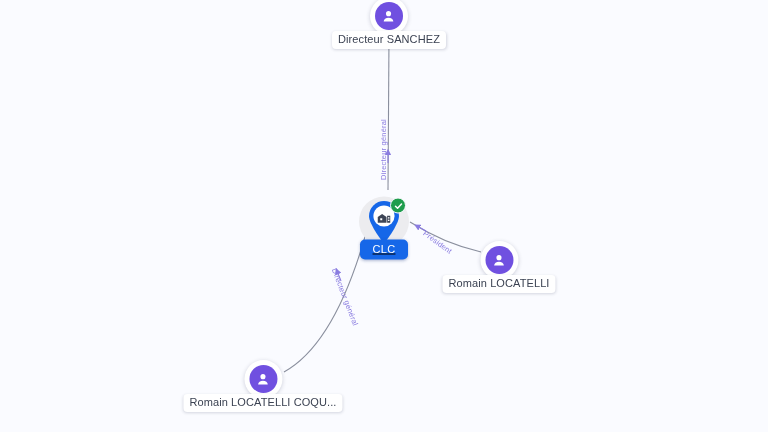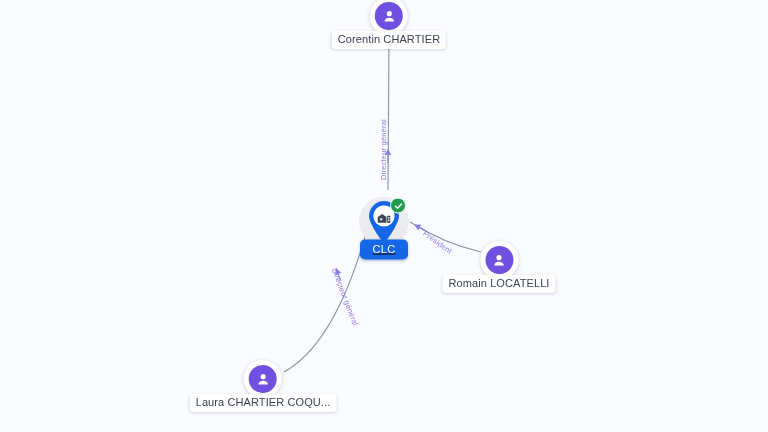--- a/index.html
+++ b/index.html
@@ -157,21 +157,21 @@
 
   <div class="person-node" style="left:389px; top:23px;">
     <div class="avatar-ring">
       <div class="avatar-circle">
         <svg width="17" height="17" viewBox="0 0 24 24" fill="#ffffff">
           <circle cx="12" cy="8" r="3.6"></circle>
           <path d="M5.2 19.2c0-3.6 3.1-5.5 6.8-5.5s6.8 1.9 6.8 5.5z"></path>
         </svg>
       </div>
     </div>
-    <div class="node-label">Corentin CHARTIER</div>
+    <div class="node-label">Directeur SANCHEZ</div>
   </div>
 
   <div class="person-node" style="left:499px; top:267px;">
     <div class="avatar-ring">
       <div class="avatar-circle">
         <svg width="17" height="17" viewBox="0 0 24 24" fill="#ffffff">
           <circle cx="12" cy="8" r="3.6"></circle>
           <path d="M5.2 19.2c0-3.6 3.1-5.5 6.8-5.5s6.8 1.9 6.8 5.5z"></path>
         </svg>
       </div>
@@ -181,21 +181,21 @@
 
   <div class="person-node" style="left:263px; top:386px;">
     <div class="avatar-ring">
       <div class="avatar-circle">
         <svg width="17" height="17" viewBox="0 0 24 24" fill="#ffffff">
           <circle cx="12" cy="8" r="3.6"></circle>
           <path d="M5.2 19.2c0-3.6 3.1-5.5 6.8-5.5s6.8 1.9 6.8 5.5z"></path>
         </svg>
       </div>
     </div>
-    <div class="node-label">Laura CHARTIER COQU...</div>
+    <div class="node-label">Romain LOCATELLI COQU...</div>
   </div>
 
   <div class="company-node" style="left:384px; top:228px;">
     <div class="pin-halo">
 
       <svg class="pin-shape" viewBox="0 0 36 46" xmlns="http://www.w3.org/2000/svg">
         <path d="M18 45 C 18 45 33 26.5 33 17.5 A 15 15 0 1 0 3 17.5 C 3 26.5 18 45 18 45 Z" fill="#1667e8"></path>
         <circle cx="18" cy="17.5" r="10.6" fill="#ffffff"></circle>
       </svg>
 

